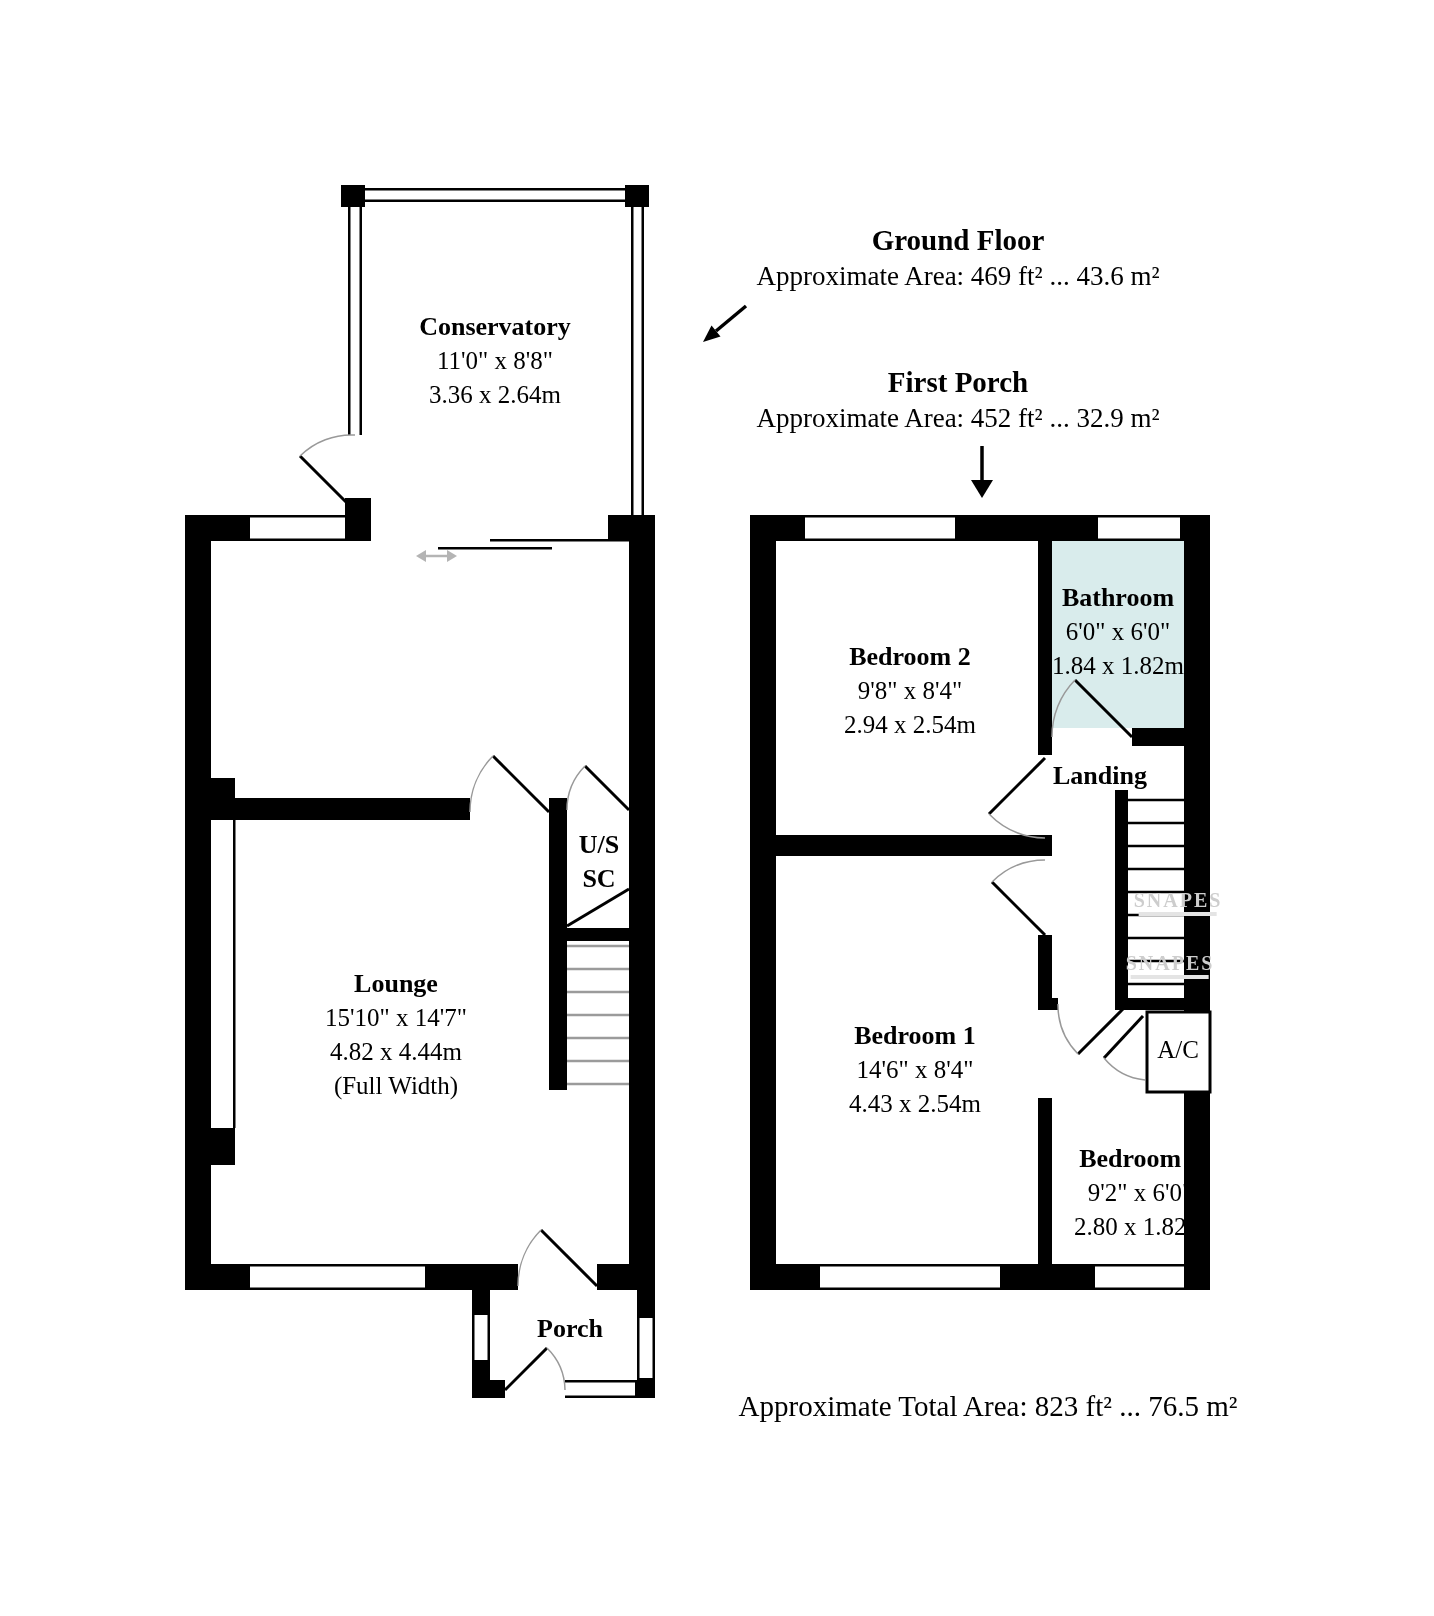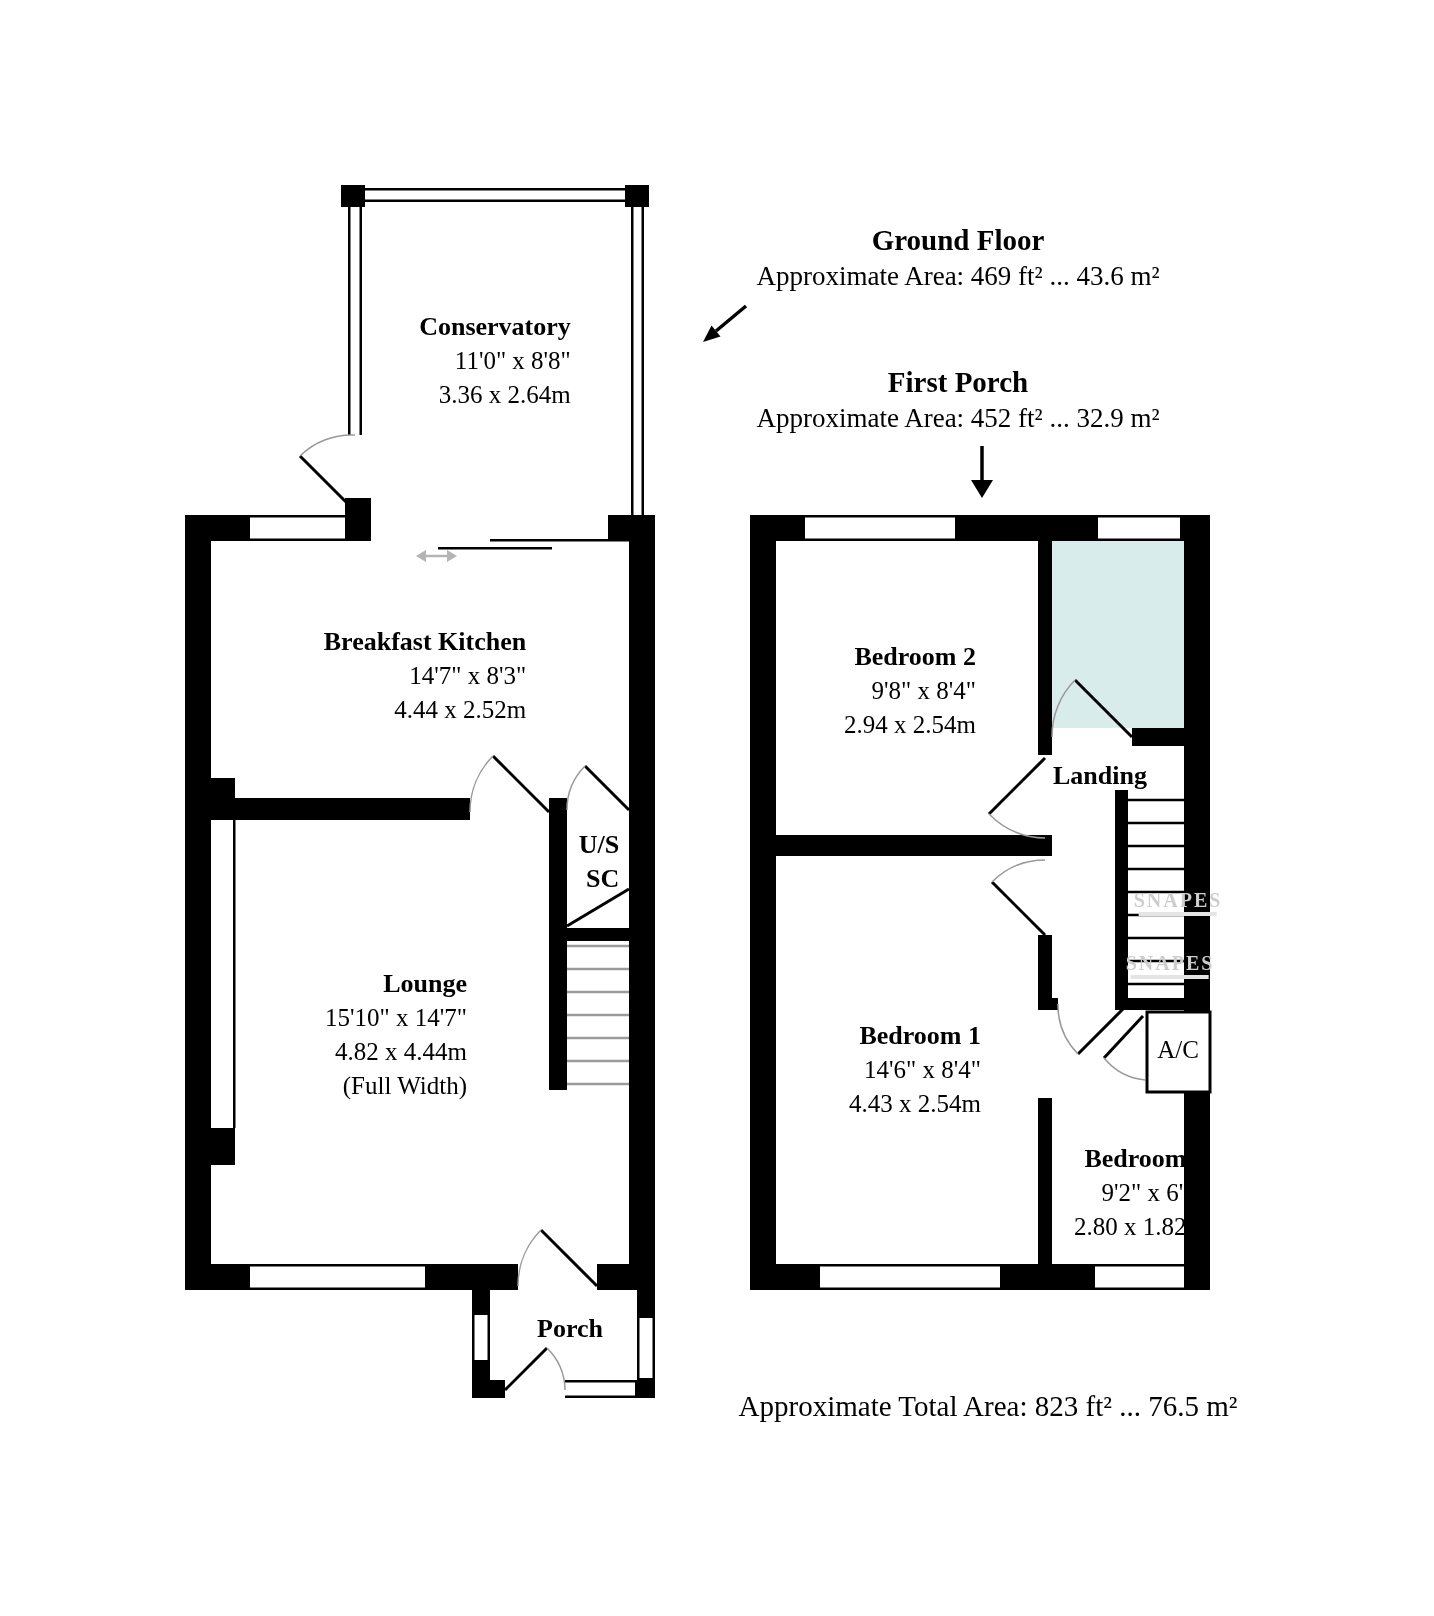--- a/index.html
+++ b/index.html
@@ -8,21 +8,21 @@
     width:1348px;height:1616px;
     background:#ffffff;
     font-family:Liberation Serif, serif;
     color:#000;
     overflow:hidden;
   }
   #plan-svg{position:absolute;left:0;top:0;}
   .room-label{
     position:absolute;
     transform:translateX(-50%);
-    text-align:right;
+    text-align:center;
     white-space:nowrap;
     font-size:25px;
     line-height:34px;
     color:#000;
   }
   .rname{font-weight:bold;font-size:26px;}
   .plan-header{
     position:absolute;
     transform:translateX(-50%);
     text-align:center;
@@ -252,25 +252,20 @@
   </div>
 
   <div class="total-line" style="left:988px;top:1390px">Approximate Total Area: 823 ft² ... 76.5 m²</div>
 
   <div class="room-label" style="left:495px;top:310px">
     <div class="rname">Conservatory</div>
     <div class="rdim">11'0" x 8'8"</div>
     <div class="rdim">3.36 x 2.64m</div>
   </div>
 
-  <div class="room-label" style="left:425px;top:625px">
-    <div class="rname">Breakfast Kitchen</div>
-    <div class="rdim">14'7" x 8'3"</div>
-    <div class="rdim">4.44 x 2.52m</div>
-  </div>
 
   <div class="room-label" style="left:396px;top:967px">
     <div class="rname">Lounge</div>
     <div class="rdim">15'10" x 14'7"</div>
     <div class="rdim">4.82 x 4.44m</div>
     <div class="rdim">(Full Width)</div>
   </div>
 
   <div class="room-label" style="left:599px;top:828px">
     <div class="rname">U/S</div>
@@ -280,20 +275,25 @@
   <div class="room-label" style="left:570px;top:1312px">
     <div class="rname">Porch</div>
   </div>
 
   <div class="room-label" style="left:910px;top:640px">
     <div class="rname">Bedroom 2</div>
     <div class="rdim">9'8" x 8'4"</div>
     <div class="rdim">2.94 x 2.54m</div>
   </div>
 
+  <div class="room-label" style="left:1118px;top:581px">
+    <div class="rname">Bathroom</div>
+    <div class="rdim">6'0" x 6'0"</div>
+    <div class="rdim">1.84 x 1.82m</div>
+  </div>
 
   <div class="room-label" style="left:1100px;top:759px">
     <div class="rname">Landing</div>
   </div>
 
   <div class="room-label" style="left:915px;top:1019px">
     <div class="rname">Bedroom 1</div>
     <div class="rdim">14'6" x 8'4"</div>
     <div class="rdim">4.43 x 2.54m</div>
   </div>

